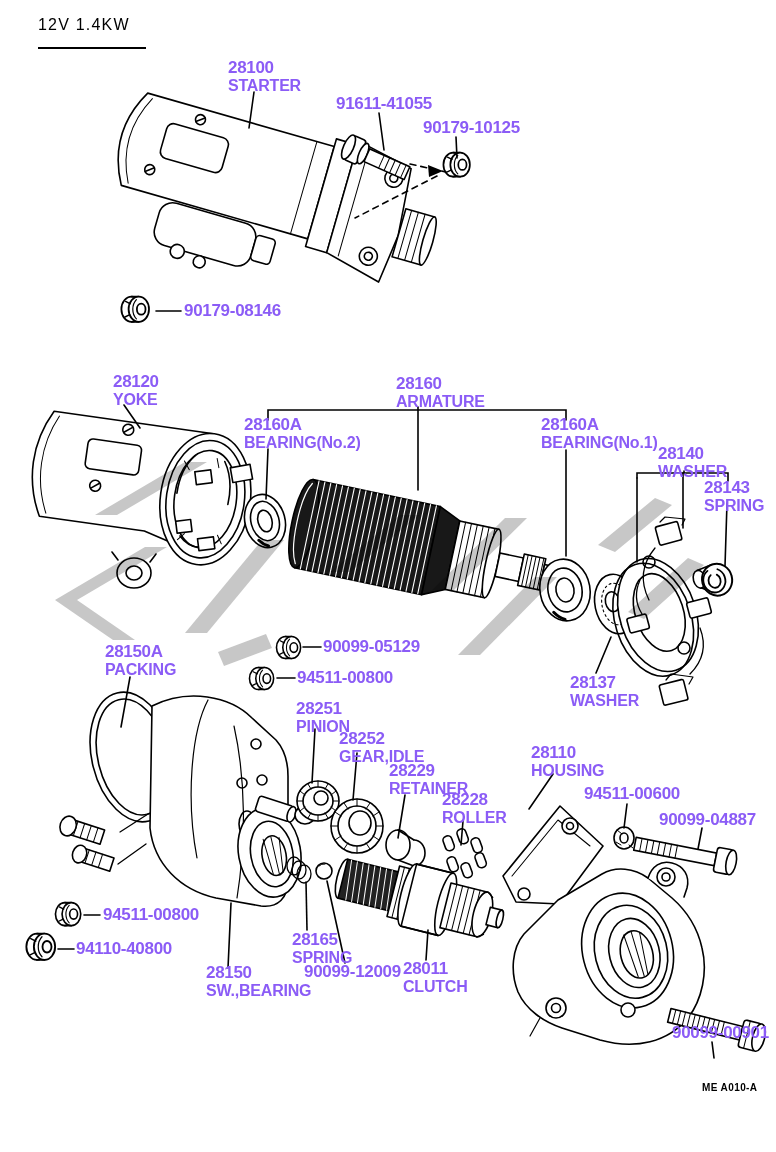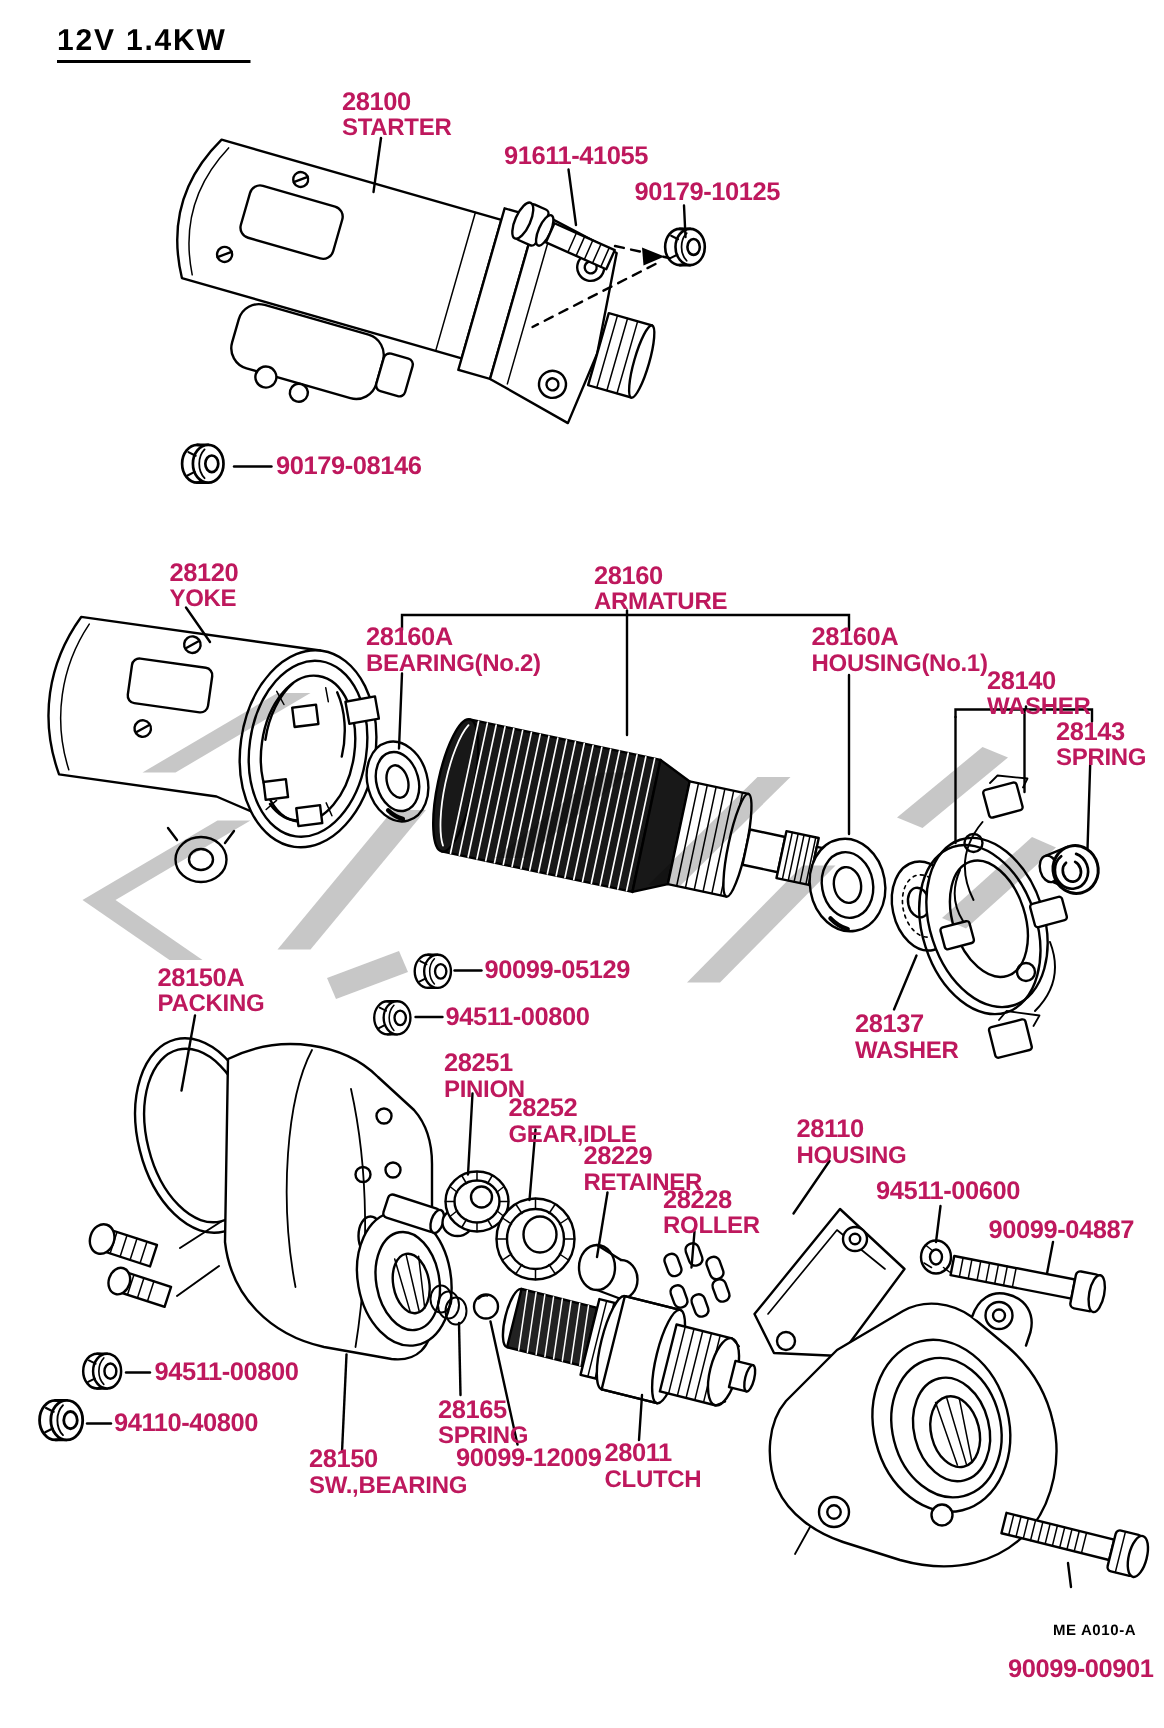--- a/index.html
+++ b/index.html
@@ -1,24 +1,24 @@
 <!DOCTYPE html>
 <html><head>
 <meta charset="utf-8">
 <style>
   html,body{margin:0;padding:0;}
   body{width:776px;height:1152px;background:#ffffff;position:relative;overflow:hidden;
        font-family:"Liberation Sans",sans-serif;}
   #page{position:absolute;left:0;top:0;width:776px;height:1152px;}
   #art{position:absolute;left:0;top:0;}
-  .lbl{position:absolute;color:#be185d;font-weight:700;line-height:1.03;white-space:nowrap;z-index:5;}
+  .lbl{position:absolute;color:#8b5cf6;font-weight:700;line-height:1.03;white-space:nowrap;z-index:5;}
   .lbl .num{display:block;font-size:17px;letter-spacing:-0.3px;}
   .lbl .sub{display:block;font-size:16px;letter-spacing:-0.2px;margin-top:1px;}
-  #title{position:absolute;left:38px;top:16px;font-size:20px;font-weight:700;letter-spacing:1.2px;
-         border-bottom:2.5px solid #000;padding:0 16px 1px 0;z-index:5;}
+  #title{position:absolute;left:38px;top:16px;font-size:16px;font-weight:400;letter-spacing:1.2px;
+         border-bottom:2.5px solid #000;padding:0 16px 13px 0;z-index:5;}
   #plate-code{position:absolute;left:702px;top:1082px;font-size:10px;font-weight:700;letter-spacing:0.4px;z-index:5;}
 </style>
 </head>
 <body>
 
 <div id="page">
 
   <div id="title">12V 1.4KW</div>
 
   <svg id="art" width="776" height="1152" viewBox="0 0 776 1152">
@@ -500,21 +500,21 @@
   <div class="lbl" style="left:396px;top:375px">
     <span class="num">28160</span>
     <span class="sub">ARMATURE</span>
   </div>
   <div class="lbl" style="left:244px;top:416px">
     <span class="num">28160A</span>
     <span class="sub">BEARING(No.2)</span>
   </div>
   <div class="lbl" style="left:541px;top:416px">
     <span class="num">28160A</span>
-    <span class="sub">HOUSING(No.1)</span>
+    <span class="sub">BEARING(No.1)</span>
   </div>
   <div class="lbl" style="left:658px;top:445px">
     <span class="num">28140</span>
     <span class="sub">WASHER</span>
   </div>
   <div class="lbl" style="left:704px;top:479px">
     <span class="num">28143</span>
     <span class="sub">SPRING</span>
   </div>
   <div class="lbl" style="left:323px;top:638px">
@@ -571,18 +571,18 @@
     <span class="num">28165</span>
     <span class="sub">SPRING</span>
   </div>
   <div class="lbl" style="left:304px;top:963px">
     <span class="num">90099-12009</span>
   </div>
   <div class="lbl" style="left:403px;top:960px">
     <span class="num">28011</span>
     <span class="sub">CLUTCH</span>
   </div>
-  <div class="lbl" style="left:672px;top:1104px">
+  <div class="lbl" style="left:672px;top:1024px">
     <span class="num">90099-00901</span>
   </div>
 
   <div id="plate-code">ME A010-A</div>
 </div>
 
 </body></html>

